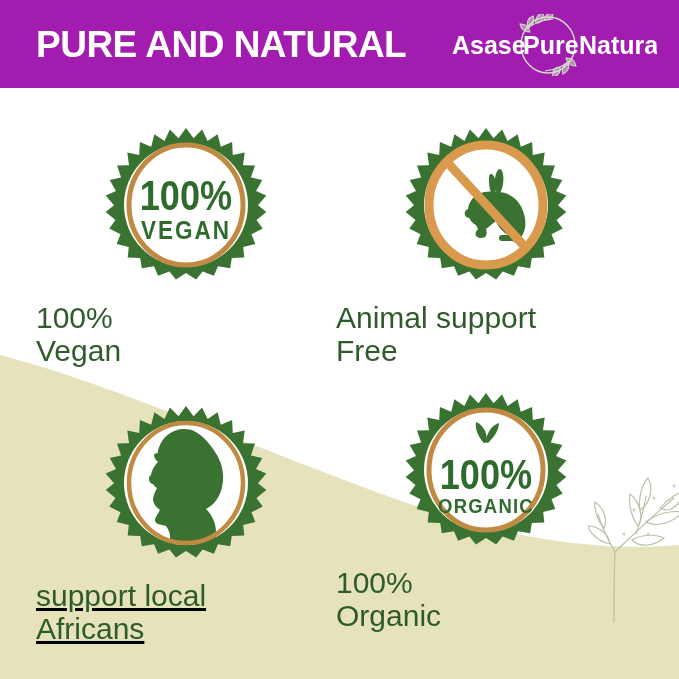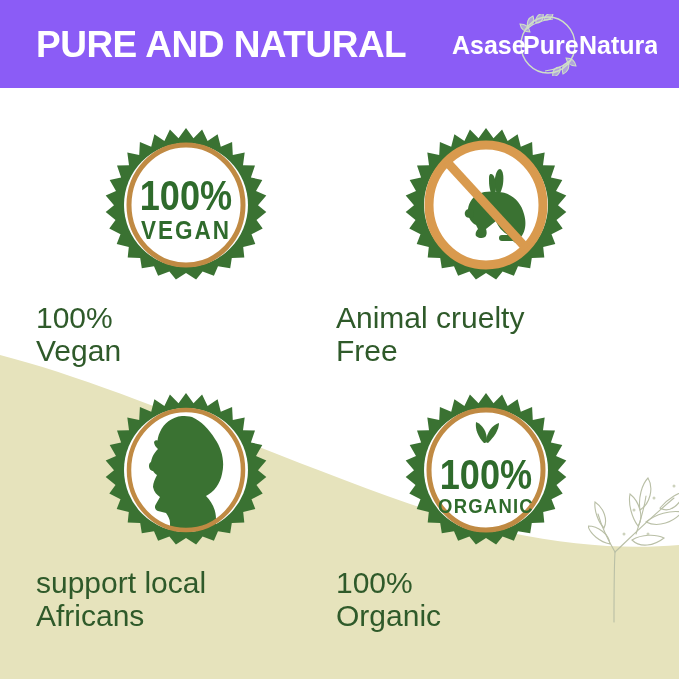--- a/index.html
+++ b/index.html
@@ -18,21 +18,21 @@
     background: #ffffff;
   }
 
   
   .header-bar {
     position: absolute;
     left: 0;
     top: 0;
     width: 679px;
     height: 88px;
-    background: #8b5cf6;
+    background: #a21caf;
     display: flex;
     align-items: center;
     overflow: hidden;
   }
   .header-title {
     margin-left: 36px;
     color: #ffffff;
     font-family: "Liberation Sans", sans-serif;
     font-weight: bold;
     font-size: 37px;
@@ -70,21 +70,21 @@
   .leaf-sprig svg { display: block; }
 
   
   .badge-cell {
     position: absolute;
     width: 300px;
     text-align: left;
   }
   .cell-r1c1 { left: 36px;  top: 126px; }
   .cell-r1c2 { left: 336px; top: 126px; }
-  .cell-r2c1 { left: 36px;  top: 391px; }
+  .cell-r2c1 { left: 36px;  top: 404px; text-decoration: underline; }
   .cell-r2c2 { left: 336px; top: 391px; }
 
   .badge-art {
     width: 164px;
     height: 164px;
     margin: 0 auto;
   }
   .badge-art svg { display: block; }
 
   .badge-caption {
@@ -223,21 +223,21 @@
                    C63 80, 67 72, 74 68 C80 65, 88 65, 94 66 Z"></path>
           <path d="M69 84 C65 82, 62 83, 61 86 C60 89, 62 92, 66 92 C68 92, 70 90, 70 88 Z"></path>
         </g>
 
         <g>
           <ellipse cx="82" cy="79" rx="57" ry="60" fill="none" stroke="#d99a4e" stroke-width="9"></ellipse>
           <line x1="43" y1="36" x2="122" y2="122" stroke="#d99a4e" stroke-width="9" stroke-linecap="butt"></line>
         </g>
       </svg>
     </div>
-    <div class="badge-caption">Animal cruelty
+    <div class="badge-caption">Animal support
 Free</div>
   </div>
 
   <div class="badge-cell cell-r2c1">
     <div class="badge-art">
       <svg viewBox="0 0 164 164" width="164" height="164" xmlns="http://www.w3.org/2000/svg">
         <path fill="#3a7232" d="
           M82 2 L89.5 12.2 L98.1 3.6 L103.6 15.1 L113.6 8.3 L116.8 20.7 L128.1 16.1
           L128.8 28.9 L140.7 26.6 L139 39.3 L151 39.4 L146.9 51.5 L158.3 53.9 L152 65
           L162.3 69.6 L154 79.2 L162.3 86 L152.5 94.1 L158.7 102.6 L147.5 108.3 L151.3 118

